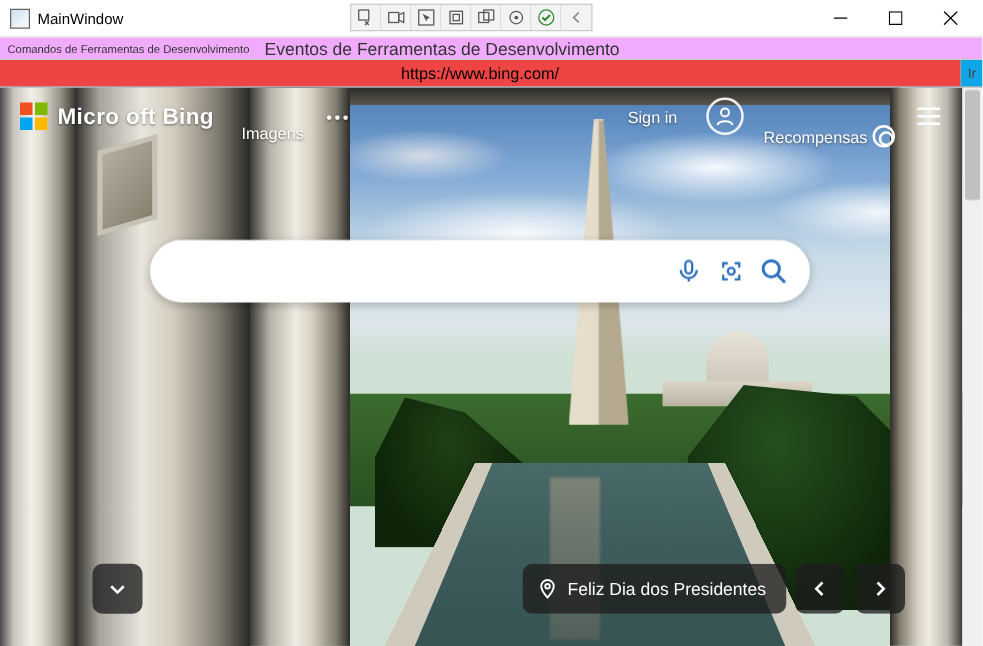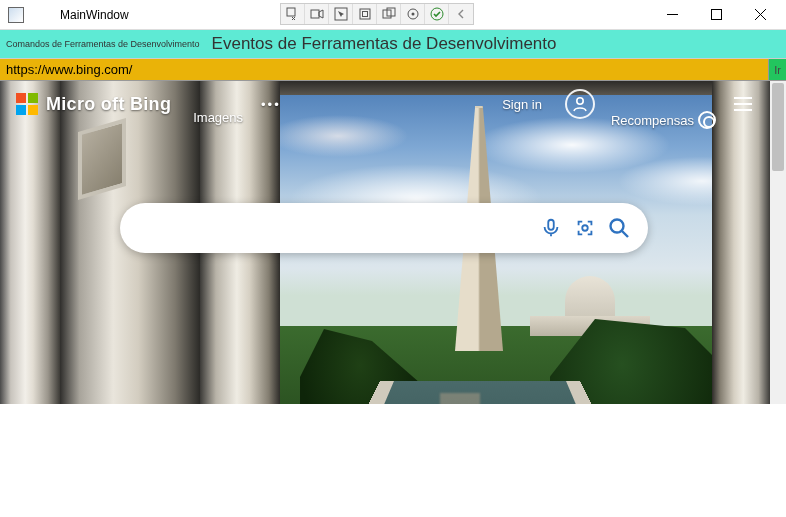--- a/index.html
+++ b/index.html
@@ -1,36 +1,36 @@
 <!DOCTYPE html>
 <html><head>
 <meta charset="utf-8">
 <style>
   * { box-sizing: border-box; margin: 0; padding: 0; }
   body { font-family: "Segoe UI", Arial, sans-serif; width: 786px; height: 517px; overflow: hidden; background: #fff; }
   
-  .titlebar { height: 30px; display: flex; align-items: center; border-bottom: 1px solid #ddd; position: relative; gap: 30px; }
+  .titlebar { height: 30px; display: flex; align-items: center; border-bottom: 1px solid #ddd; position: relative; }
   .titlebar-icon { width: 16px; height: 16px; margin: 0 6px 0 8px; border: 1px solid #666; background: linear-gradient(135deg,#cde,#fff); }
   .titlebar-title { font-size: 12px; color: #000; }
   .titlebar-center { position: absolute; left: 280px; top: 3px; display: flex; gap: 0; background: #f3f3f3; border: 1px solid #ccc; }
   .titlebar-center .tbtn { width: 24px; height: 20px; display: flex; align-items: center; justify-content: center; font-size: 11px; color: #444; border-right: 1px solid #ddd; cursor: pointer; }
   .titlebar-center .tbtn:last-child { border-right: none; }
   .win-controls { position: absolute; right: 4px; top: 0; display: flex; }
   .win-controls .wbtn { width: 44px; height: 28px; display: flex; align-items: center; justify-content: center; cursor: pointer; }
   .win-controls svg { width: 11px; height: 11px; }
   
-  .subbar { height: 29px; background: #5eead4; display: flex; align-items: center; border-bottom: 1px solid #ccc; font-size: 9px; color: #333; }
+  .subbar { height: 18px; background: #f0abfc; display: flex; align-items: center; border-bottom: 1px solid #ccc; font-size: 9px; color: #333; }
   .subbar .cmd { padding: 0 6px; }
-  .subbar .evts { font-size: 17px; padding-left: 6px; }
+  .subbar .evts { font-size: 14px; padding-left: 6px; }
   
   .addrbar { height: 22px; display: flex; border-bottom: 1px solid #999; }
-  .addrbar input { flex: 1; border: none; outline: none; font-size: 13px; padding: 2px 6px; background: #eab308; }
-  .gobtn { width: 18px; background: #22c55e; border-left: 1px solid #999; font-size: 11px; display: flex; align-items: center; justify-content: center; cursor: pointer; color: #444; }
-  
-  .viewport { position: relative; height: 323px; width: 786px; overflow: hidden; }
+  .addrbar input { flex: 1; border: none; outline: none; font-size: 13px; padding: 2px 6px; background: #ef4444; text-align: center; }
+  .gobtn { width: 18px; background: #0ea5e9; border-left: 1px solid #999; font-size: 11px; display: flex; align-items: center; justify-content: center; cursor: pointer; color: #444; }
+  
+  .viewport { position: relative; height: 447px; width: 786px; overflow: hidden; }
   .scroll { position: absolute; right: 0; top: 0; width: 16px; height: 100%; background: #f0f0f0; }
   .scroll-thumb { position: absolute; right: 2px; top: 2px; width: 12px; height: 88px; background: #c0c0c0; border-radius: 2px; }
   
   .bing { position: absolute; left: 0; top: 0; width: 770px; height: 447px; overflow: hidden; }
   
   
   .sky { position: absolute; inset: 0; background: linear-gradient(#4a7bb5 0%, #7fa8d4 15%, #c9dbe8 30%, #dce6ec 42%, #cfe0d4 48%, #cfe0d4 50%); }
   .clouds { position: absolute; left: 260px; top: 10px; width: 520px; height: 180px; background:
     radial-gradient(ellipse 140px 40px at 60% 30%, rgba(255,255,255,.95), transparent 70%),
     radial-gradient(ellipse 180px 50px at 30% 60%, rgba(255,255,255,.9), transparent 70%),
@@ -244,20 +244,21 @@
     <div class="chevbtn expand">
       <svg width="16" height="16" viewBox="0 0 16 16">
           <path d="M3 6l5 5 5-5" fill="none" stroke="#fff" stroke-width="2"></path>
         </svg>
     </div>
     <div class="caption">
       <svg width="16" height="16" viewBox="0 0 16 16">
           <path d="M8 1a5 5 0 0 1 5 5c0 3.5-5 9-5 9S3 9.5 3 6a5 5 0 0 1 5-5z" fill="none" stroke="#fff" stroke-width="1.5"></path>
           <circle cx="8" cy="6" r="1.8" fill="none" stroke="#fff" stroke-width="1.5"></circle>
         </svg>
+      <span>Feliz Dia dos Presidentes</span>
     </div>
     <div class="chevbtn prev">
       <svg width="14" height="14" viewBox="0 0 14 14">
           <path d="M9 2L4 7l5 5" fill="none" stroke="#fff" stroke-width="2"></path>
         </svg>
     </div>
     <div class="chevbtn next">
       <svg width="14" height="14" viewBox="0 0 14 14">
           <path d="M5 2l5 5-5 5" fill="none" stroke="#fff" stroke-width="2"></path>
         </svg>

